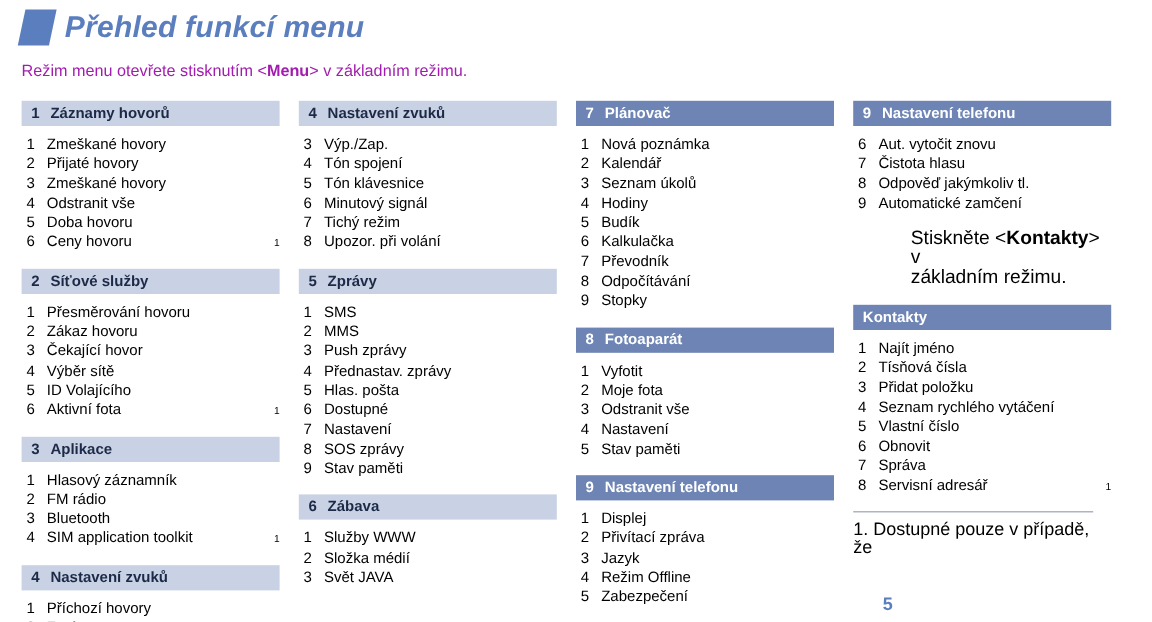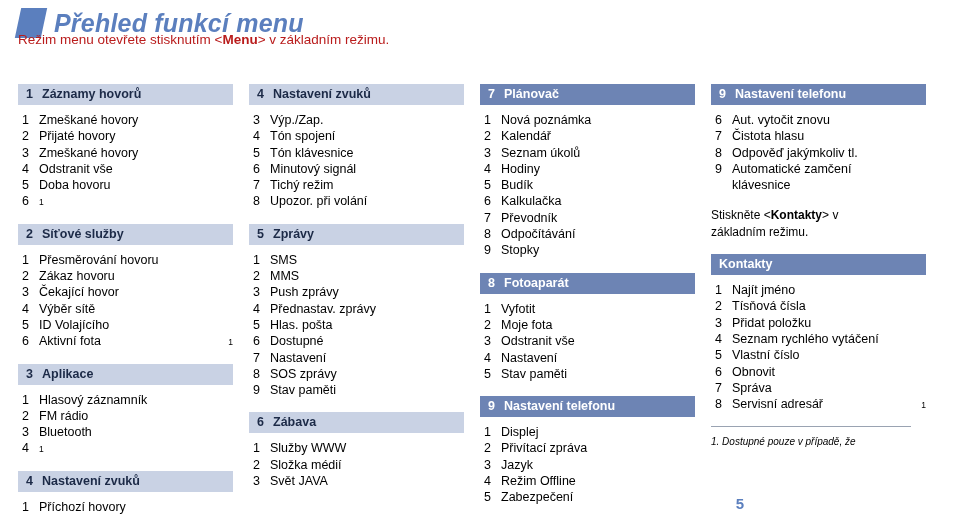--- a/index.html
+++ b/index.html
@@ -31,23 +31,23 @@
   }
   .header-title {
     font-size: 25px;
     font-weight: bold;
     font-style: italic;
     color: #5b7fbe;
     letter-spacing: 0.2px;
   }
   .subtitle {
     position: absolute;
-    left: 18px; top: 32px;
+    left: 18px; top: 51px;
     font-size: 13.5px;
-    color: #b91c1c;
+    color: #a21caf;
   }
   .subtitle b { font-weight: bold; }
 
   
   .columns {
     position: absolute;
     left: 18px; top: 84px;
     width: 924px;
     display: flex;
     gap: 0px;
@@ -86,35 +86,35 @@
   }
   ul.items li .num {
     width: 17px;
     flex: 0 0 17px;
     text-align: left;
   }
   ul.items li .lbl { flex: 1 1 auto; }
   sup { font-size: 8.5px; vertical-align: super; line-height: 0; }
 
   .note {
-    font-size: 12px;
+    font-size: 16px;
     line-height: 16.3px;
     margin-top: 14px;
+    margin-left: 48px;
   }
   .note b { font-weight: bold; }
 
   .hr {
     border-top: 1px solid #9aa3b2;
     margin: 14px 0 8px 0;
     width: 200px;
   }
   .footnote {
-    font-size: 10px;
+    font-size: 15px;
     line-height: 14.5px;
-    font-style: italic;
   }
   .pagenum {
     position: absolute;
     right: 16px; bottom: 6px;
     font-size: 15px;
     font-weight: bold;
     color: #5b7fbe;
   }
 </style>
 </head>
@@ -154,20 +154,21 @@
         <li>
             <span class="num">4</span>
             <span class="lbl">Odstranit vše</span>
           </li>
         <li>
             <span class="num">5</span>
             <span class="lbl">Doba hovoru</span>
           </li>
         <li>
             <span class="num">6</span>
+            <span class="lbl">Ceny hovoru</span>
             <sup>1</sup>
           </li>
       </ul>
 
       <div class="secthead gap">
         <span class="num">2</span>
         <span>Síťové služby</span>
       </div>
       <ul class="items">
         <li>
@@ -209,20 +210,21 @@
         <li>
             <span class="num">2</span>
             <span class="lbl">FM rádio</span>
           </li>
         <li>
             <span class="num">3</span>
             <span class="lbl">Bluetooth</span>
           </li>
         <li>
             <span class="num">4</span>
+            <span class="lbl">SIM application toolkit</span>
             <sup>1</sup>
           </li>
       </ul>
 
       <div class="secthead gap">
         <span class="num">4</span>
         <span>Nastavení zvuků</span>
       </div>
       <ul class="items">
         <li>
@@ -445,24 +447,20 @@
             <span class="lbl">Čistota hlasu</span>
           </li>
         <li>
             <span class="num">8</span>
             <span class="lbl">Odpověď jakýmkoliv tl.</span>
           </li>
         <li>
             <span class="num">9</span>
             <span class="lbl">Automatické zamčení</span>
           </li>
-        <li>
-            <span class="num"></span>
-            <span class="lbl">klávesnice</span>
-          </li>
       </ul>
 
       <div class="note">
         <span>Stiskněte &lt;</span><b>Kontakty</b><span>&gt; v</span><br>
         <span>základním režimu.</span>
       </div>
 
       <div class="secthead dark gap">
         <span>Kontakty</span>
       </div>

